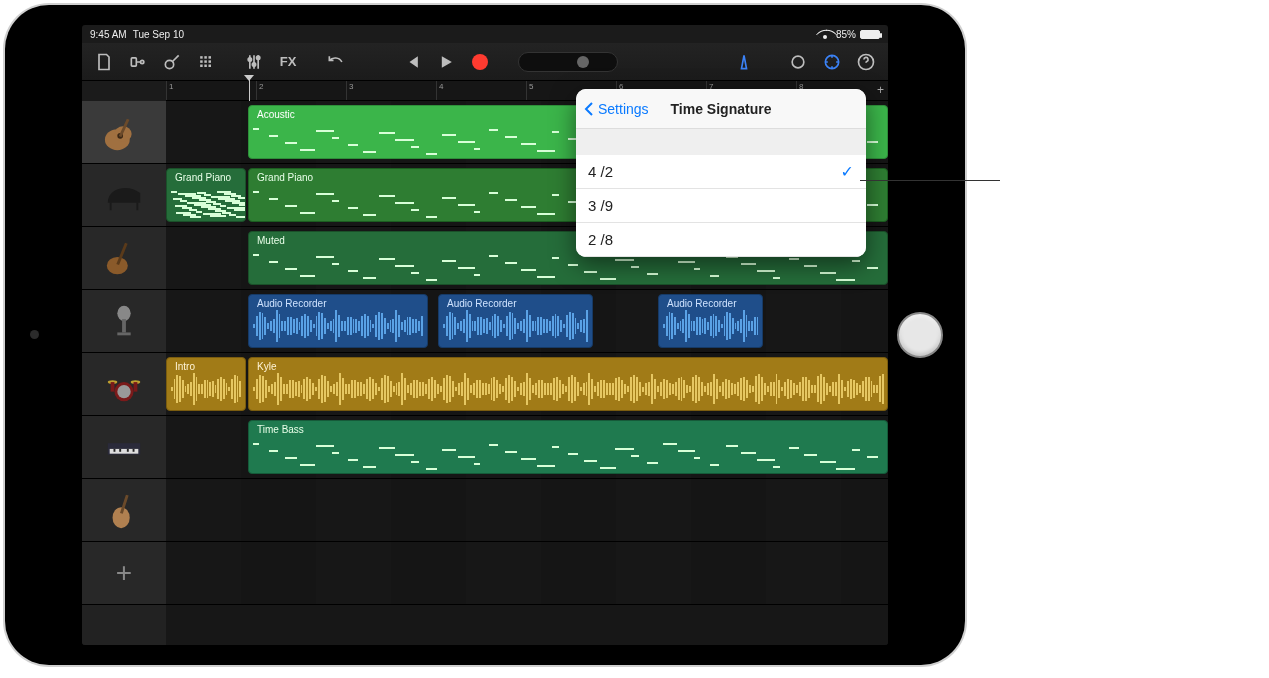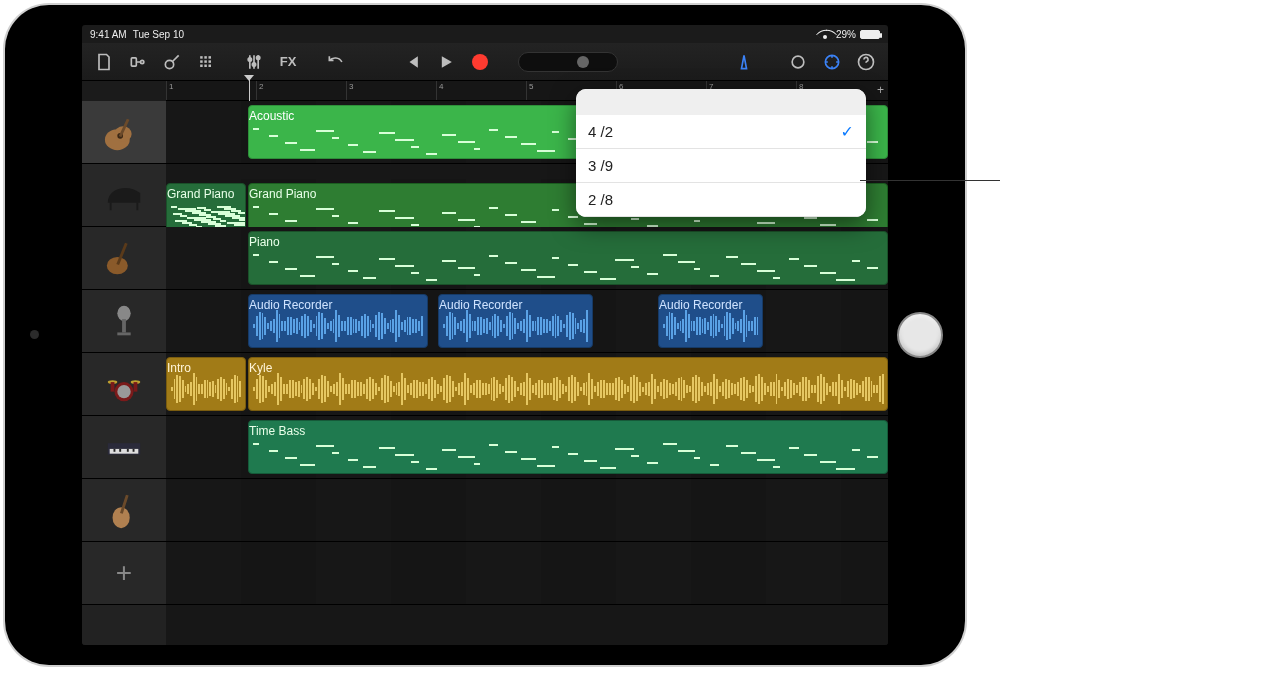--- a/index.html
+++ b/index.html
@@ -107,22 +107,22 @@
   }
   .thead.sel { background:#3a3a3a;}
   .thead svg { width:48px; height:42px;}
   .thead.add { color:#888; font-size:28px;}
   .lanes { flex:1; position:relative; background:#171717;}
   .lane {
     position:absolute; left:0; right:0; height:63px; border-bottom:1px solid #000;
     background: repeating-linear-gradient(90deg, #171717 0 75px, #151515 75px 150px);
   }
   .region {
-    position:absolute; top:4px; bottom:4px; border-radius:4px; padding:3px 0;
-    font-size:12px; color:#e9ffe9; overflow:hidden;
+    position:absolute; top:4px; bottom:4px; border-radius:4px; padding:3px 8px;
+    font-size:10px; color:#e9ffe9; overflow:hidden;
   }
   .region.midi-green { background:#2e7d32; border:1px solid #1b5e20;}
   .region.midi-bright { background:#3bb54a; border:1px solid #2e8f3a; color:#fff;}
   .region.midi-dark { background:#256d3a; border:1px solid #1a5029;}
   .region.midi-teal { background:#1f7a4f; border:1px solid #155a39;}
   .region.audio-blue { background:#1f4e8a; border:1px solid #163a66; color:#cfe3ff;}
   .region.audio-yellow { background:#a17b17; border:1px solid #7a5c0f; color:#fff4d6;}
   .midi-notes { position:absolute; inset:14px 4px 4px 4px; }
   .midi-notes span {
     position:absolute; height:2px; background:#d8ffd8;
@@ -165,26 +165,26 @@
   }
 </style>
 </head>
 <body>
 
 <div class="ipad">
   <div class="home-btn"></div>
   <div class="screen">
 
     <div class="status">
-      <span>9:41 AM</span>
+      <span>9:45 AM</span>
       <span>Tue Sep 10</span>
       <span class="center"></span>
       <span class="right">
         <span class="wifi"></span>
-        <span>29%</span>
+        <span>85%</span>
         <span class="battery"></span>
       </span>
     </div>
 
     <div class="toolbar">
       <div class="tbtn">
         <svg viewBox="0 0 24 24" fill="none" stroke="currentColor" stroke-width="2">
             <path d="M6 3h9l3 3v15H6z M6 3v18"></path>
           </svg>
       </div>
@@ -395,21 +395,21 @@
                 <span style="left: 504px; top: 24px; width: 18px;"></span>
                 <span style="left: 519.75px; top: 31px; width: 7px;"></span>
                 <span style="left: 535.5px; top: 12px; width: 10px;"></span>
                 <span style="left: 551.25px; top: 19px; width: 13px;"></span>
                 <span style="left: 567px; top: 26px; width: 16px;"></span>
                 <span style="left: 582.75px; top: 33px; width: 19px;"></span>
                 <span style="left: 598.5px; top: 14px; width: 8px;"></span>
                 <span style="left: 614.25px; top: 21px; width: 11px;"></span>
               </div></div>
           </div>
-          <div class="lane" style="top: 78px;">
+          <div class="lane" style="top: 63px;">
             <div class="region midi-dark" style="left: 0px; width: 80px;"><span>Grand Piano</span><div class="midi-notes">
                 <span style="left: 0px; top: 8px; width: 6px;"></span>
                 <span style="left: 1.75px; top: 15px; width: 9px;"></span>
                 <span style="left: 3.5px; top: 22px; width: 12px;"></span>
                 <span style="left: 5.25px; top: 29px; width: 15px;"></span>
                 <span style="left: 7px; top: 10px; width: 18px;"></span>
                 <span style="left: 8.75px; top: 17px; width: 7px;"></span>
                 <span style="left: 10.5px; top: 24px; width: 10px;"></span>
                 <span style="left: 12.25px; top: 31px; width: 13px;"></span>
                 <span style="left: 14px; top: 12px; width: 16px;"></span>
@@ -482,21 +482,21 @@
                 <span style="left: 519.75px; top: 31px; width: 7px;"></span>
                 <span style="left: 535.5px; top: 12px; width: 10px;"></span>
                 <span style="left: 551.25px; top: 19px; width: 13px;"></span>
                 <span style="left: 567px; top: 26px; width: 16px;"></span>
                 <span style="left: 582.75px; top: 33px; width: 19px;"></span>
                 <span style="left: 598.5px; top: 14px; width: 8px;"></span>
                 <span style="left: 614.25px; top: 21px; width: 11px;"></span>
               </div></div>
           </div>
           <div class="lane" style="top: 126px;">
-            <div class="region midi-dark" style="left: 82px; width: 640px;"><span>Piano</span><div class="midi-notes">
+            <div class="region midi-dark" style="left: 82px; width: 640px;"><span>Muted</span><div class="midi-notes">
                 <span style="left: 0px; top: 8px; width: 6px;"></span>
                 <span style="left: 15.75px; top: 15px; width: 9px;"></span>
                 <span style="left: 31.5px; top: 22px; width: 12px;"></span>
                 <span style="left: 47.25px; top: 29px; width: 15px;"></span>
                 <span style="left: 63px; top: 10px; width: 18px;"></span>
                 <span style="left: 78.75px; top: 17px; width: 7px;"></span>
                 <span style="left: 94.5px; top: 24px; width: 10px;"></span>
                 <span style="left: 110.25px; top: 31px; width: 13px;"></span>
                 <span style="left: 126px; top: 12px; width: 16px;"></span>
                 <span style="left: 141.75px; top: 19px; width: 19px;"></span>
@@ -975,20 +975,29 @@
                 <span style="left: 614.25px; top: 21px; width: 11px;"></span>
               </div></div>
           </div>
           <div class="lane" style="top: 378px;"></div>
           <div class="lane" style="top: 441px;"></div>
         </div>
     </div>
 
     <div class="popover" style="left:494px; top:64px;">
       <div class="arrow"></div>
+      <div class="pop-hdr">
+        <div class="back">
+          <svg viewBox="0 0 12 14" fill="none" stroke="#0a7aff" stroke-width="2">
+              <path d="M8 1 L2 7 L8 13"></path>
+            </svg>
+          <span>Settings</span>
+        </div>
+        <span>Time Signature</span>
+      </div>
       <div class="pop-spacer"></div>
       <div class="pop-list" id="pop-list">
           <div class="pop-row">
             <span>4 /2</span>
             <span class="check">✓</span>
           </div>
           <div class="pop-row">
             <span>3 /9</span>
           </div>
           <div class="pop-row">

